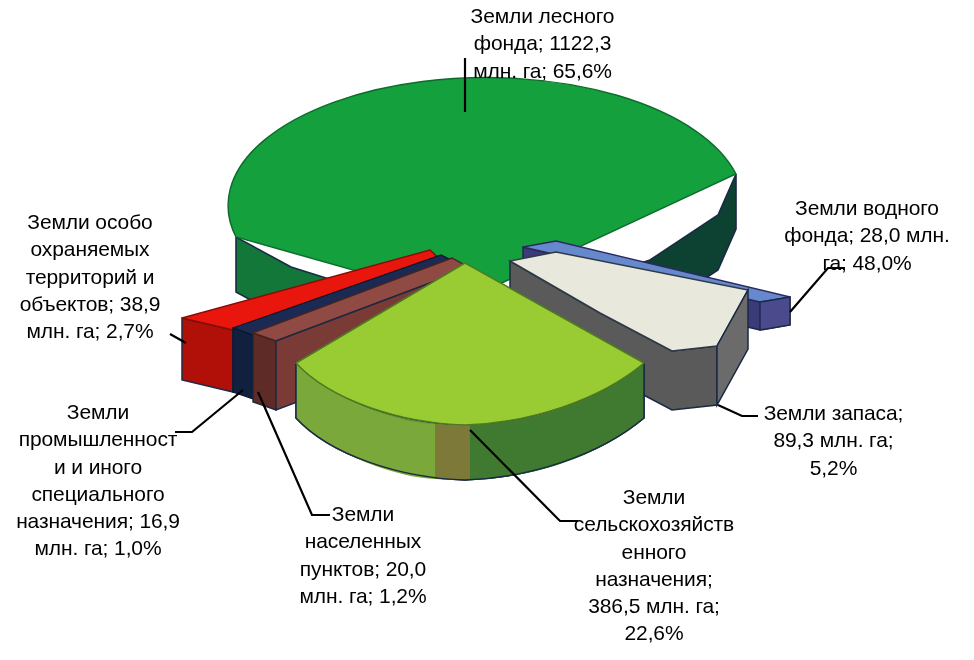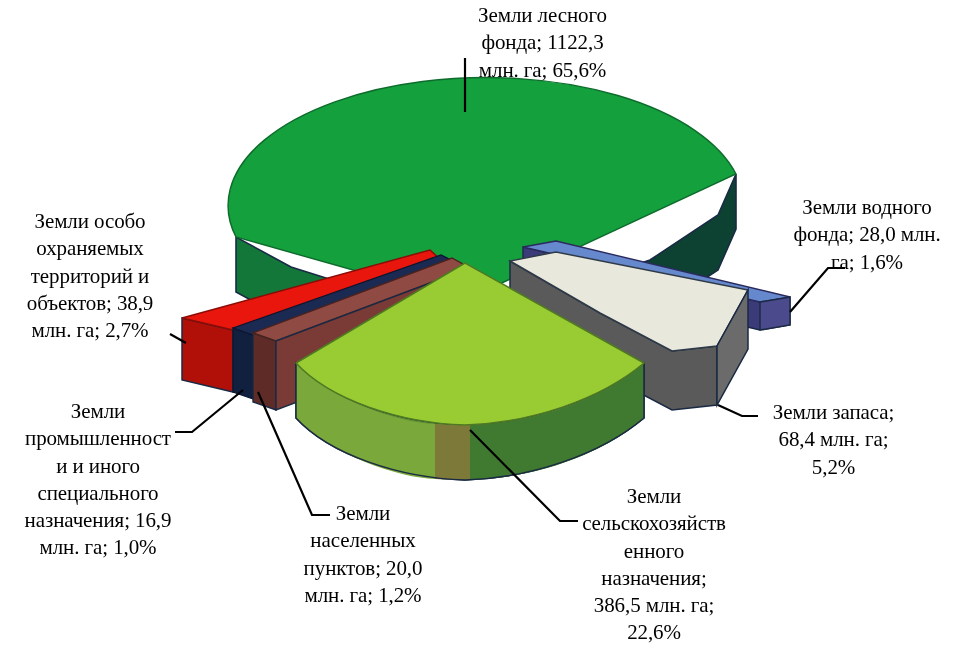--- a/index.html
+++ b/index.html
@@ -18,21 +18,21 @@
   #chart-svg {
     position: absolute;
     left: 0;
     top: 0;
     width: 974px;
     height: 660px;
   }
   .label {
     position: absolute;
     color: #000000;
-    font-family: Liberation Serif, serif;
+    font-family: Liberation Sans, sans-serif;
     font-size: 21px;
     line-height: 1.30;
     text-align: center;
     white-space: pre-line;
     letter-spacing: -0.1px;
   }
   #label-forest   { left: 430px; top: 2px;   width: 225px; }
   #label-protect  { left: 0px;   top: 208px; width: 180px; }
   #label-industry { left: 0px;   top: 398px; width: 196px; }
   #label-settle   { left: 268px; top: 500px; width: 190px; }
@@ -141,18 +141,18 @@
 пунктов; 20,0
 млн. га; 1,2%</div>
   <div class="label" id="label-agri">Земли
 сельскохозяйств
 енного
 назначения;
 386,5 млн. га;
 22,6%</div>
   <div class="label" id="label-water">Земли водного
 фонда; 28,0 млн.
-га; 1,6%</div>
+га; 48,0%</div>
   <div class="label" id="label-reserve">Земли запаса;
-68,4 млн. га;
+89,3 млн. га;
 5,2%</div>
 
 </div>
 
 </body></html>

